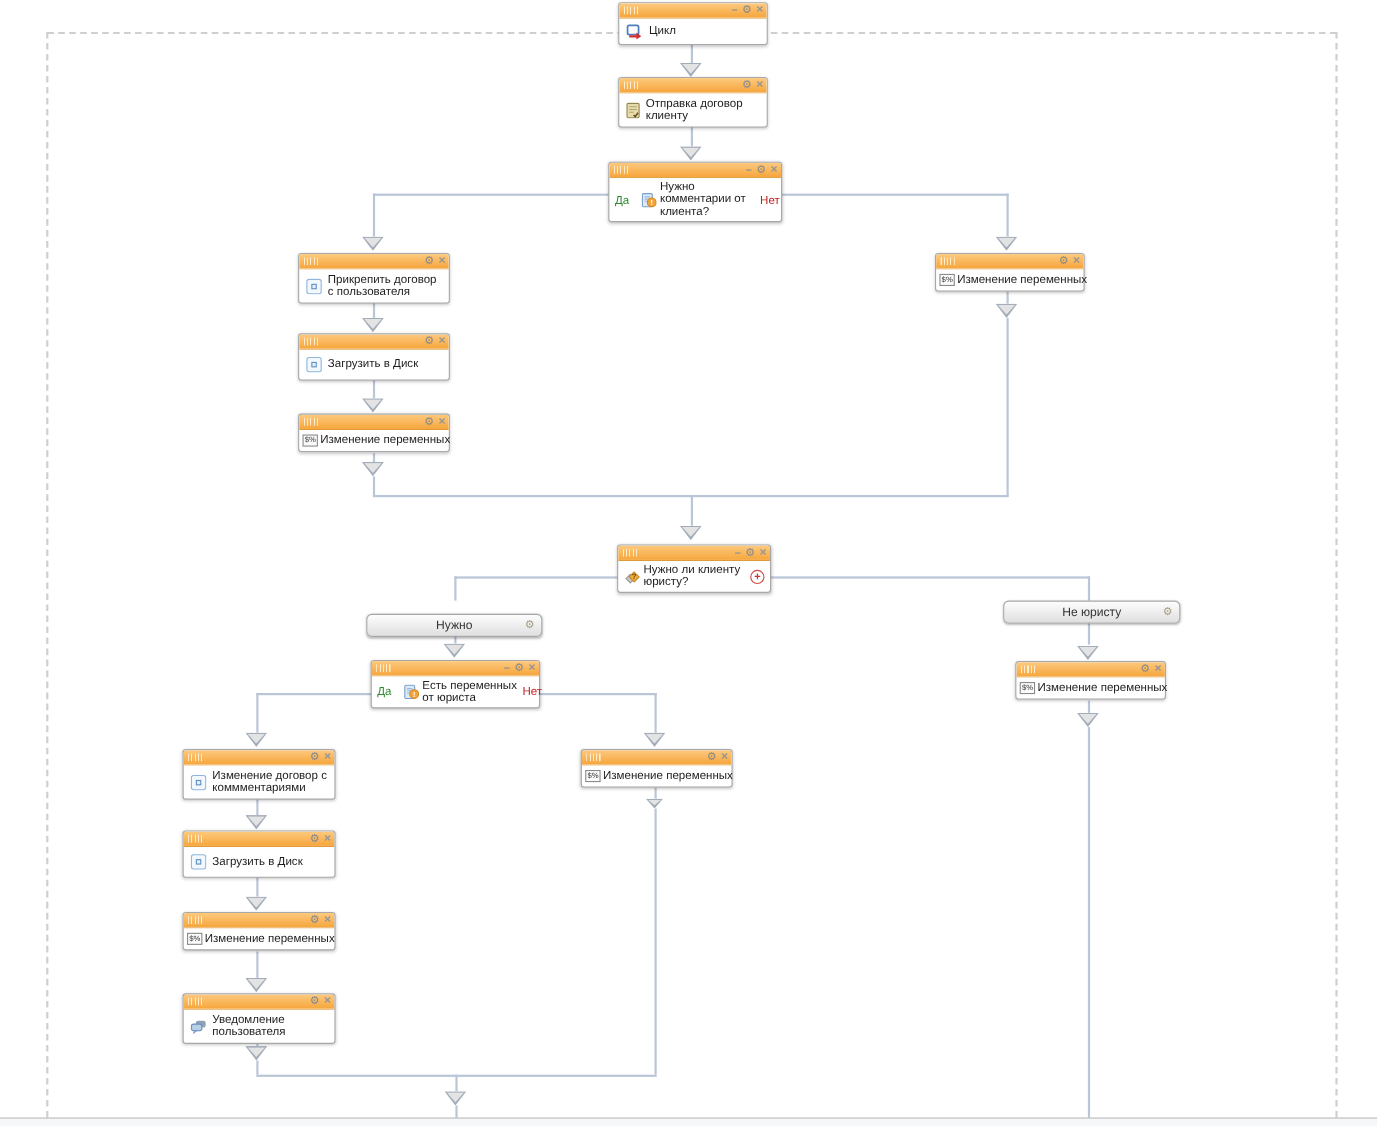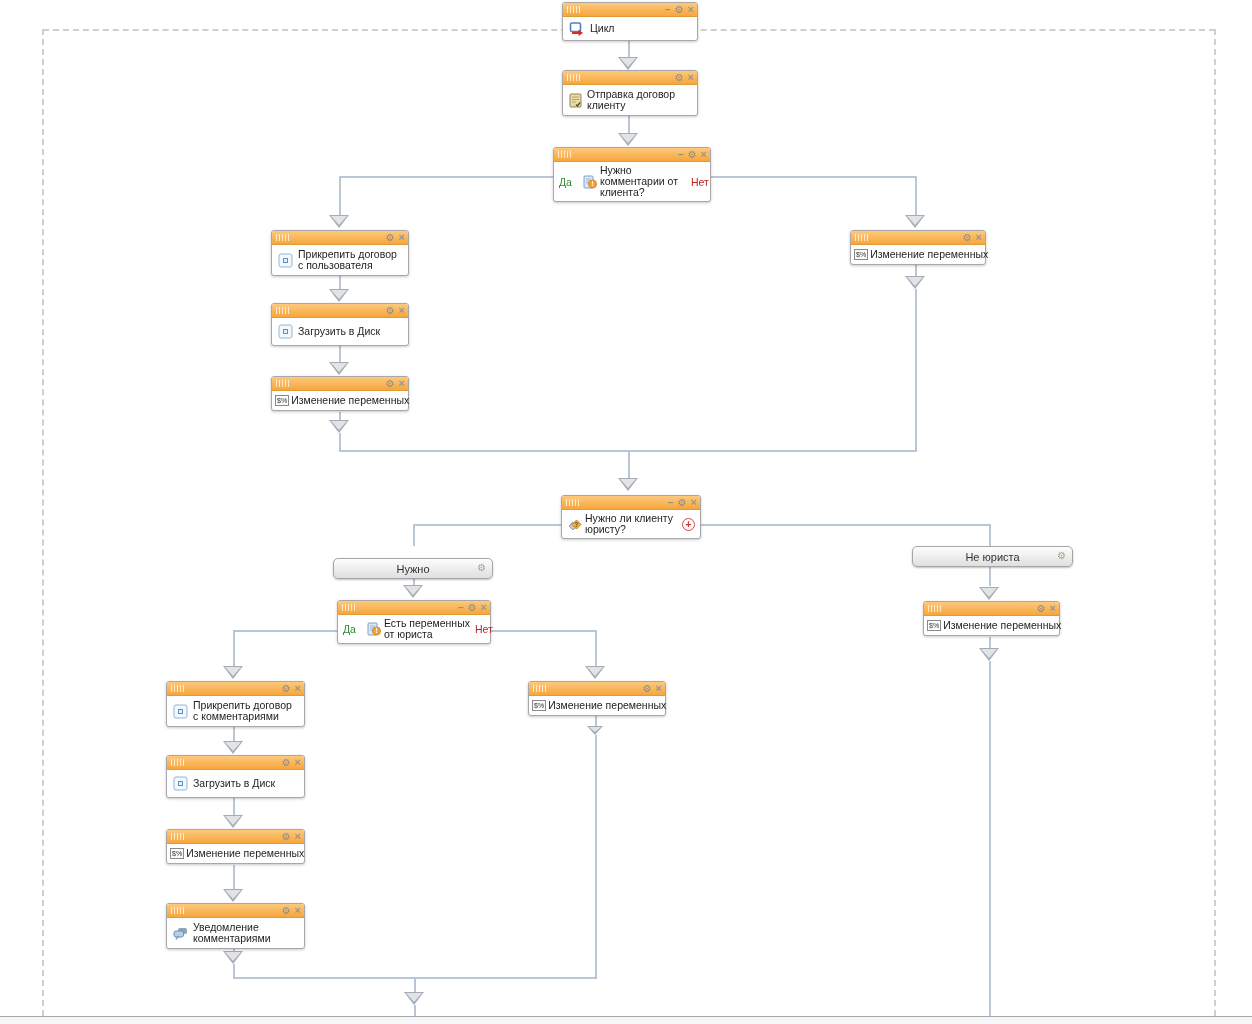--- a/index.html
+++ b/index.html
@@ -283,21 +283,21 @@
     <span class="lbl" style="width:96px">Нужно ли клиенту юристу?</span>
     <span class="addbtn">+</span>
   </div>
 </div>
 
 <div class="branch-btn" style="left:333px;top:558px;width:158px">
   <span class="branch-label">Нужно</span>
   <span class="branch-gear">⚙</span>
 </div>
 <div class="branch-btn" style="left:912px;top:546px;width:159px">
-  <span class="branch-label">Не юриста</span>
+  <span class="branch-label">Не юристу</span>
   <span class="branch-gear">⚙</span>
 </div>
 
 <div class="node" style="left:337px;top:600px;width:152px">
   <div class="bar">
     <span class="grip"></span>
     <span class="controls">
       <span class="c-min">–</span>
       <span class="c-gear">⚙</span>
       <span class="c-close">×</span>
@@ -326,21 +326,21 @@
       <span class="c-close">×</span>
     </span>
   </div>
   <div class="nbody">
     <span class="ic">
       <svg width="15" height="15" viewBox="0 0 15 15">
           <rect x="1" y="1" width="13" height="13" rx="2" fill="#f3f8fd" stroke="#8fb6dd"></rect>
           <rect x="5.5" y="5.5" width="4" height="4" fill="#dff0ff" stroke="#5f8fc0"></rect>
         </svg>
     </span>
-    <span class="lbl" style="width:106px">Прикрепить договор с комментариями</span>
+    <span class="lbl" style="width:106px">Изменение договор с коммментариями</span>
   </div>
 </div>
 
 <div class="node" style="left:166px;top:755px;width:137px">
   <div class="bar">
     <span class="grip"></span>
     <span class="controls">
       <span class="c-gear">⚙</span>
       <span class="c-close">×</span>
     </span>
@@ -379,21 +379,21 @@
     </span>
   </div>
   <div class="nbody">
     <span class="ic">
       <svg width="15" height="13" viewBox="0 0 15 13">
           <rect x="5" y="1" width="9" height="6" rx="2" fill="#8fa3b8"></rect>
           <rect x="1" y="4" width="9.5" height="6" rx="2" fill="#b8cfe8" stroke="#6a8fbb"></rect>
           <path d="M3.5 10 L3 12.5 L6 10 Z" fill="#b8cfe8" stroke="#6a8fbb" stroke-width=".7"></path>
         </svg>
     </span>
-    <span class="lbl" style="width:100px">Уведомление комментариями</span>
+    <span class="lbl" style="width:100px">Уведомление пользователя</span>
   </div>
 </div>
 
 <div class="node" style="left:528px;top:681px;width:136px">
   <div class="bar">
     <span class="grip"></span>
     <span class="controls">
       <span class="c-gear">⚙</span>
       <span class="c-close">×</span>
     </span>

